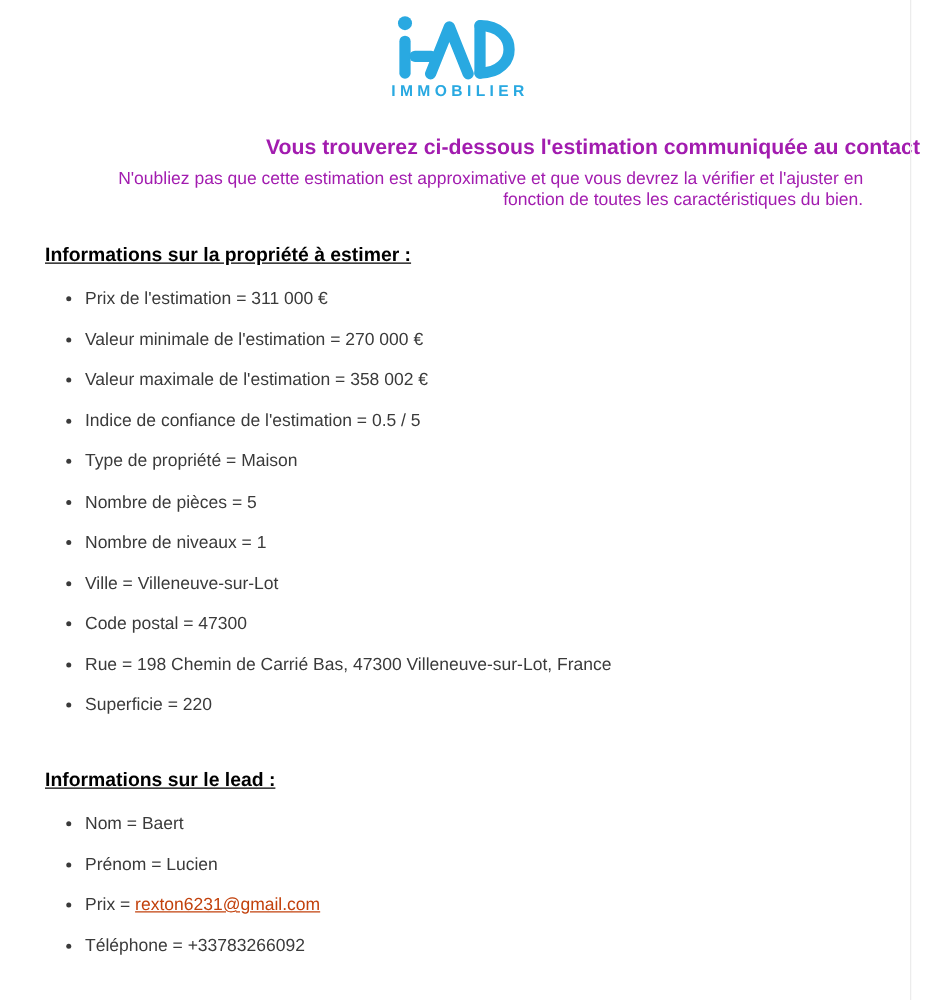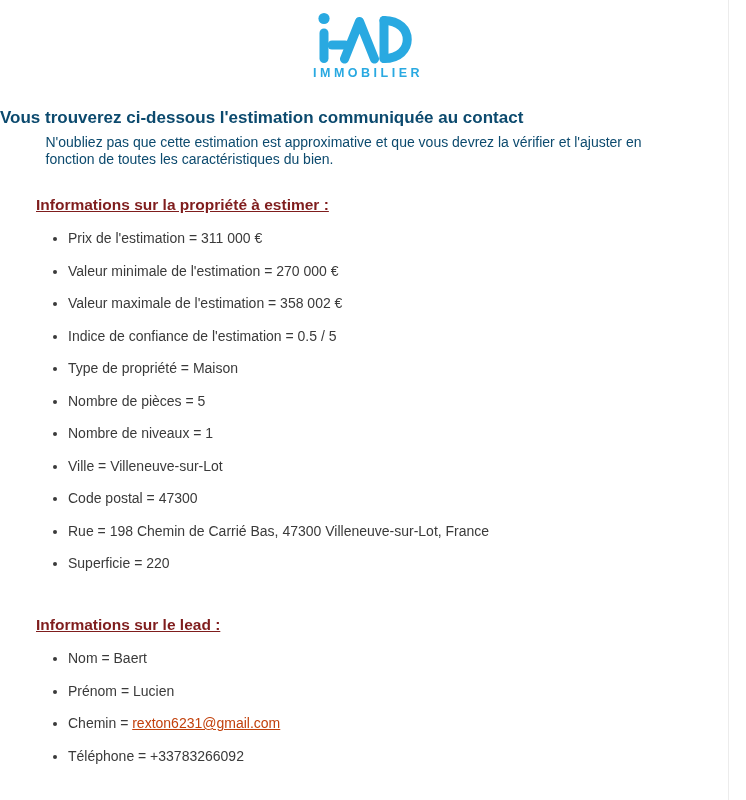--- a/index.html
+++ b/index.html
@@ -36,41 +36,41 @@
   .logo-subtitle {
     margin-top: 2px;
     font-size: 12.5px;
     font-weight: bold;
     letter-spacing: 3.5px;
     color: #29a9e1;
   }
   
   .intro {
     margin-top: 28px;
-    text-align: left;
-    color: #0c4a6e;
+    text-align: right;
+    color: #a21caf;
   }
   .intro-title {
     margin: 0 auto 7px auto;
     font-size: 17px;
     font-weight: bold;
     line-height: 19px;
   }
   .intro-subtitle {
     margin: 0 auto;
     max-width: 645px;
     font-size: 14px;
     line-height: 17px;
   }
   
   .section-heading {
     margin: 28px 0 16px 36px;
     font-size: 15.5px;
     font-weight: bold;
-    color: #7f1d1d;
+    color: #000000;
     text-decoration: underline;
   }
   .info-list {
     margin: 16px;
     padding: 0 0 0 52px;
     list-style: disc;
     color: #3a3a3a;
   }
   .info-list li {
     font-size: 14px;
@@ -128,16 +128,16 @@
     <li>Ville = Villeneuve-sur-Lot</li>
     <li>Code postal = 47300</li>
     <li>Rue = 198 Chemin de Carrié Bas, 47300 Villeneuve-sur-Lot, France</li>
     <li>Superficie = 220</li>
   </ul>
 
   <div class="section-heading lead-heading">Informations sur le lead :</div>
   <ul class="info-list">
     <li>Nom = Baert</li>
     <li>Prénom = Lucien</li>
-    <li><span>Chemin = </span><a href="#" class="email-link">rexton6231@gmail.com</a></li>
+    <li><span>Prix = </span><a href="#" class="email-link">rexton6231@gmail.com</a></li>
     <li>Téléphone = +33783266092</li>
   </ul>
 </div>
 
 </body></html>

